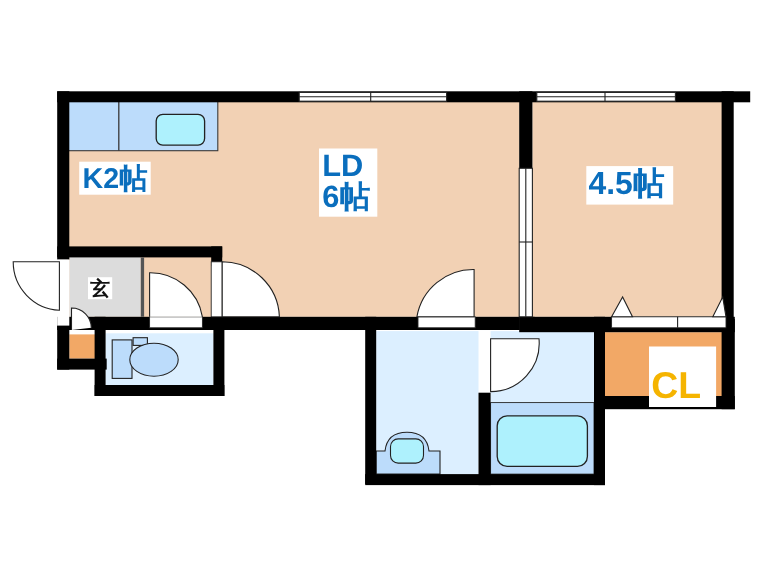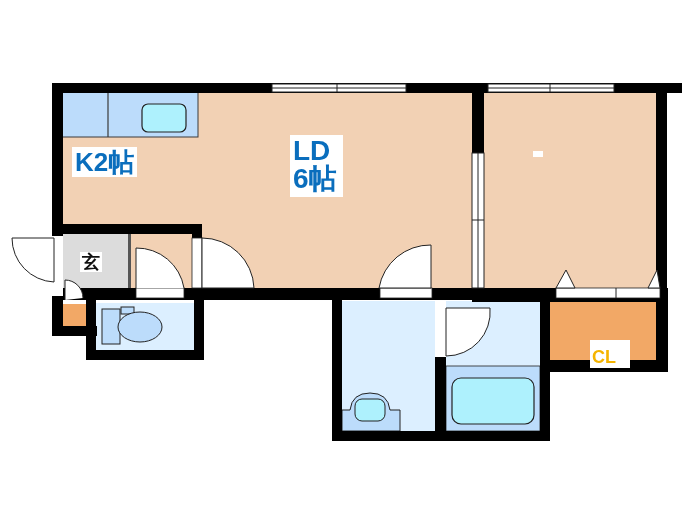--- a/index.html
+++ b/index.html
@@ -128,21 +128,22 @@
 <div class="lbl" style="left:72px; top:147px; padding:2px 3px; font-size:26px;">
   <span>K2帖</span>
 </div>
 
 <div class="lbl" style="left:290px; top:135px; padding:2px 6px 4px 3px; font-size:28px;">
   <span>LD</span>
   <span>6帖</span>
 </div>
 
 <div class="lbl" style="left:533px; top:151px; padding:2px 8px 4px 2px; font-size:29px;">
+  <span>4.5帖</span>
 </div>
 
-<div class="lbl" style="left:590px; top:315px; padding:8px 14px 2px 2px; font-size:18px; color:#f5b400;margin-top:25px;">
+<div class="lbl" style="left:590px; top:315px; padding:19px 14px 2px 2px; font-size:34px; color:#f5b400;">
   <span>CL</span>
 </div>
 
 <div class="lbl" style="left:80px; top:252px; padding:1px 2px; font-size:18px; color:#111;">
   <span>玄</span>
 </div>
 
 </body></html>

